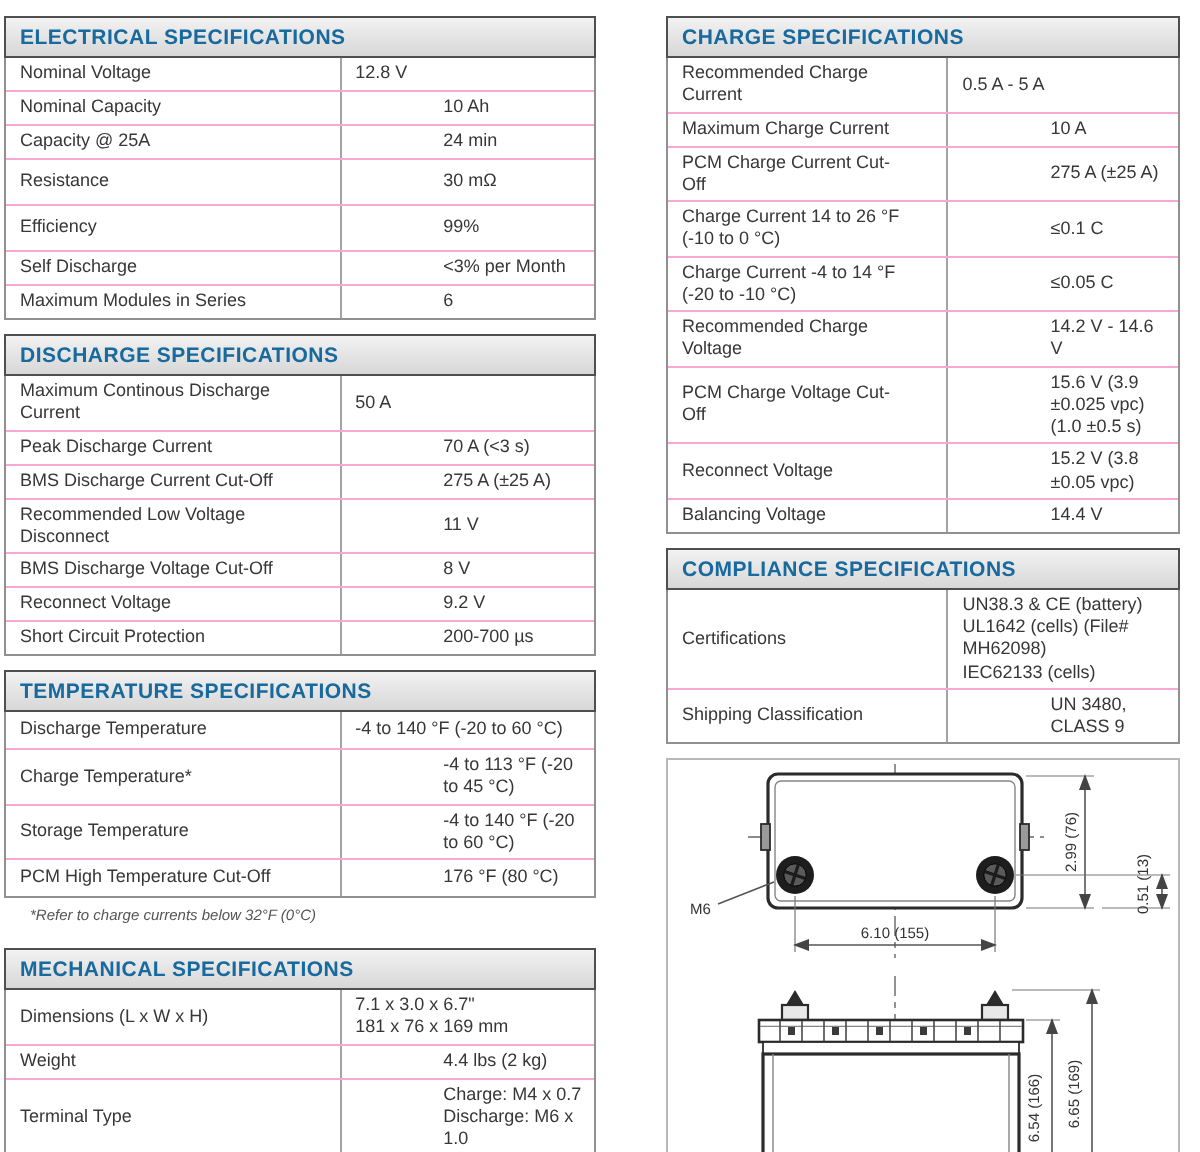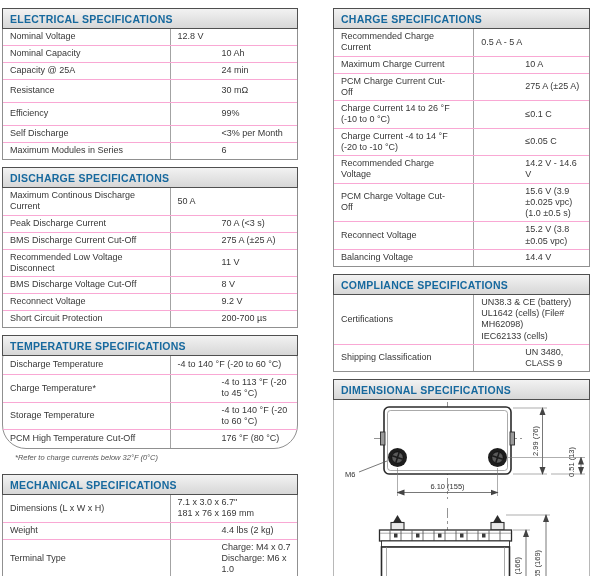--- a/index.html
+++ b/index.html
@@ -31,21 +31,21 @@
     flex:1;padding:2px 5px 2px 7px;display:flex;align-items:center;
     white-space:pre-line;line-height:1.25;
   }
   .col-right .spec-label{width:55%;flex:0 0 55%;}
   .h18{min-height:18px}.h22{min-height:22px}.h25{min-height:25px}
   .h26{min-height:26px}.h27{min-height:27px}.h38{min-height:38px}
   .footnote{
     font-size:7.5px;font-style:italic;color:#555;
     margin:-9px 0 12px 13px;
   }
-  .tight{margin-bottom:4px;border-radius:24px;}
+  .tight{margin-bottom:4px;}
   .dim-box{margin-bottom:0;border:1px solid #b8b8b8;}
   .dim-box svg{display:block;margin-top:2px;}
   svg text{font-family:"Liberation Sans",sans-serif;font-size:7.5px;fill:#333;}
   .outline{fill:#fff;stroke:#2b2b2b;stroke-width:1.6;}
   .thin{fill:none;stroke:#858585;stroke-width:.7;}
   .dimline{fill:none;stroke:#555;stroke-width:.8;}
   .ext{fill:none;stroke:#777;stroke-width:.6;}
   .cline{fill:none;stroke:#666;stroke-width:.7;stroke-dasharray:10 3 3 3;}
 </style>
 </head>
@@ -217,21 +217,20 @@
 UL1642 (cells) (File# MH62098)
 IEC62133 (cells)</div>
         </div>
       <div class="spec-row">
           <div class="spec-label">Shipping Classification</div>
           <div class="spec-value">UN 3480, CLASS 9</div>
         </div>
     </div>
 
     <div class="spec-table dim-box">
-      <div class="spec-header">DIMENSIONAL SPECIFICATIONS</div>
       <svg width="255" height="243" viewBox="0 0 255 243">
         <defs>
           <marker id="arr" viewBox="0 0 8 8" markerWidth="8" markerHeight="8" refX="7" refY="4" orient="auto-start-reverse" markerUnits="userSpaceOnUse">
             <path d="M0,1 L8,4 L0,7 Z" fill="#444"></path>
           </marker>
         </defs>
 
         <g>
           <path class="cline" d="M113.5,0 V97"></path>
           <path class="cline" d="M40,36.5 H188"></path>

